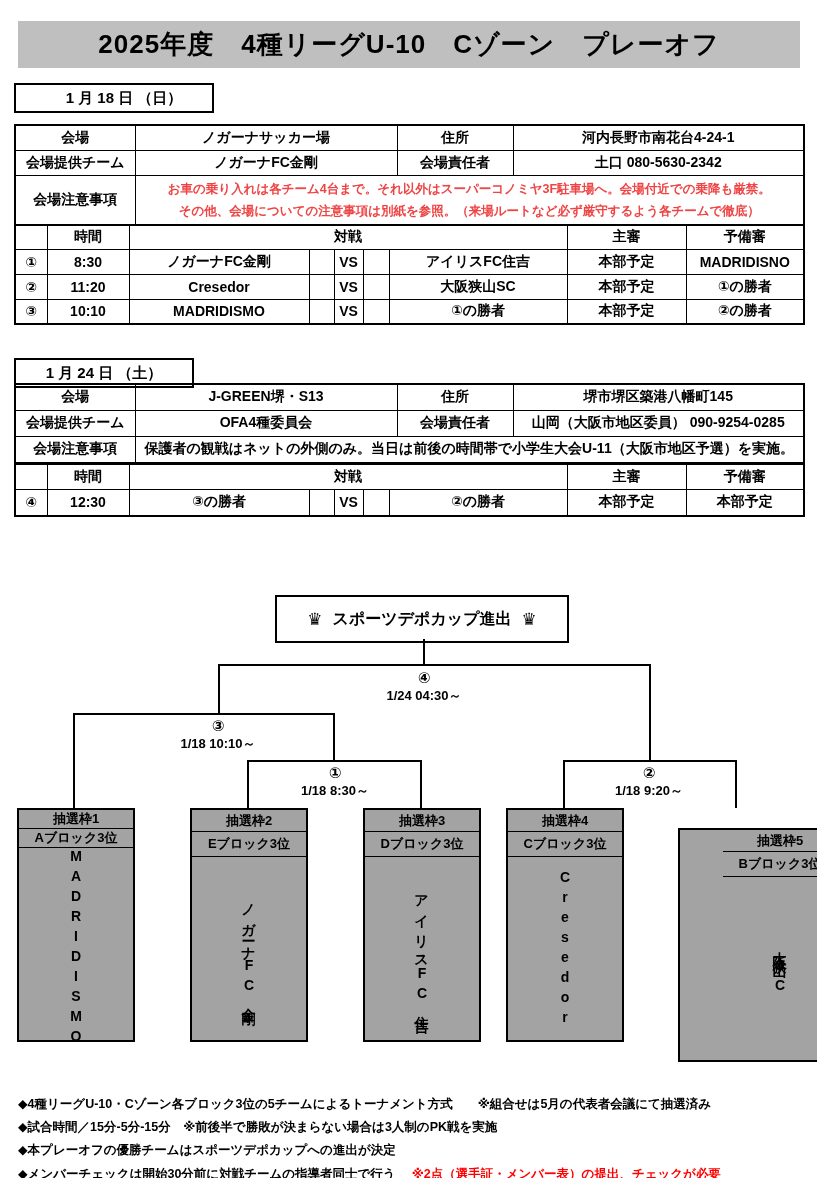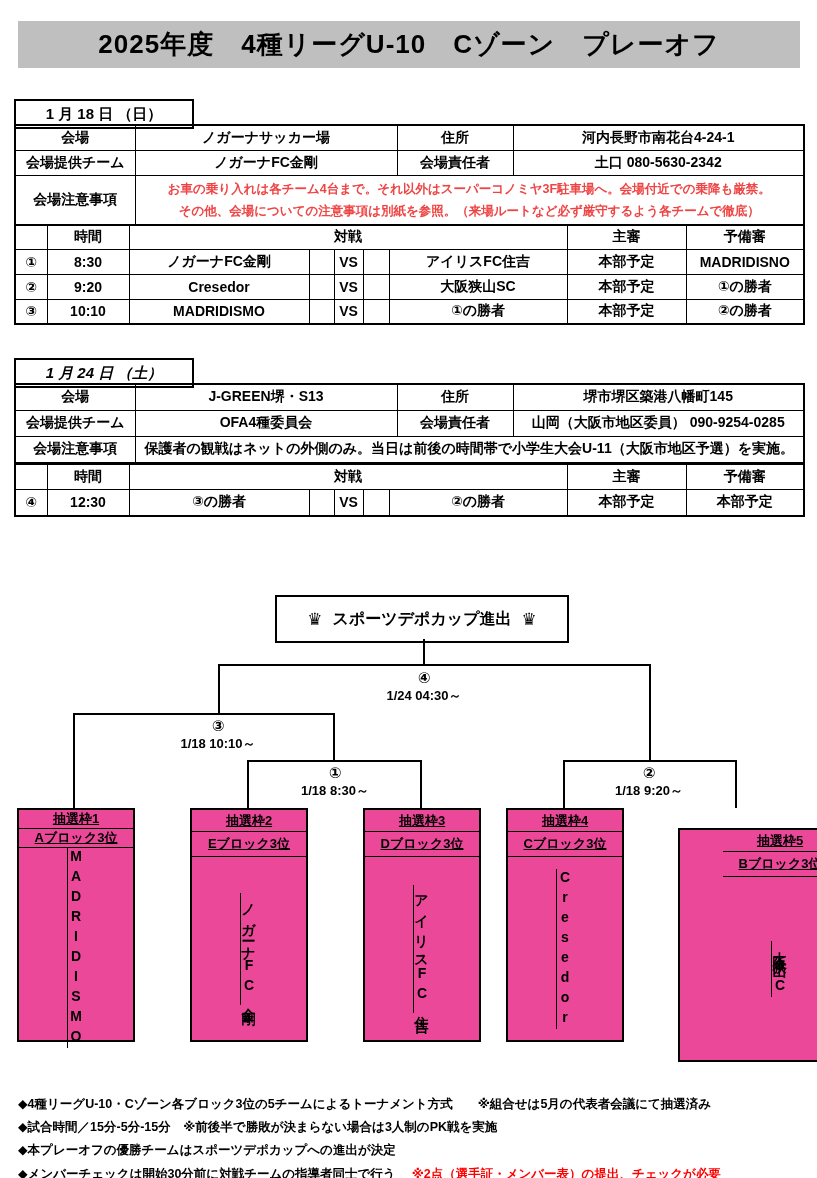--- a/index.html
+++ b/index.html
@@ -18,38 +18,38 @@
   .blacknote{font-size:12.5px;}
   .small{font-size:12.5px;}
   .vscell{font-size:12px;}
   
   .champ-box{position:absolute;left:275px;top:584px;width:290px;height:44px;border:2.5px solid #000;
              display:flex;align-items:center;justify-content:center;font-size:16px;gap:10px;background:#fff;}
   .bline{position:absolute;background:#000;}
   .match-label{position:absolute;width:164px;text-align:center;}
   .match-num{font-size:15px;line-height:15px;margin-bottom:4px;}
   .match-time{font-size:13px;line-height:13px;}
-  .slot{position:absolute;width:114px;height:230px;border:2px solid #000;background:#ec4899;
-        display:flex;flex-direction:column;text-decoration:underline;}
+  .slot{position:absolute;width:114px;height:230px;border:2px solid #000;background:#a3a3a3;
+        display:flex;flex-direction:column;}
   .slot-title{height:21px;border-bottom:1.5px solid #000;display:flex;align-items:center;justify-content:center;font-size:13px;}
   .slot-block{height:24px;border-bottom:1.5px solid #000;display:flex;align-items:center;justify-content:center;font-size:13px;}
   .slot-team{flex:1;display:flex;align-items:center;justify-content:center;}
   .slot-team-text{writing-mode:vertical-rl;text-orientation:upright;font-size:14px;letter-spacing:4px;}
   .fline{position:absolute;left:18px;font-size:12.5px;white-space:nowrap;}
   .fred{color:#ff0000;margin-left:16px;}
   .crown{font-size:17px;line-height:1;}
 </style>
 </head>
 <body>
 
 <div class="page">
 
   <div class="banner">2025年度　4種リーグU-10　Cゾーン　プレーオフ</div>
 
-  <div class="datebox" style="left:14px;top:88px;">1 月 18 日 （日）</div>
+  <div class="datebox" style="left:14px;top:72px;padding-left:20px;">1 月 18 日 （日）</div>
 
   <table class="grid" style="left:14px;top:113px;">
     <colgroup>
         <col style="width:120px">
         <col style="width:262px">
         <col style="width:116px">
         <col style="width:291px">
       </colgroup>
     <tbody>
         <tr style="height:25px">
@@ -100,21 +100,21 @@
       <td class="small">ノガーナFC金剛</td>
       <td></td>
       <td class="vscell">VS</td>
       <td></td>
       <td class="small">アイリスFC住吉</td>
       <td>本部予定</td>
       <td class="small">MADRIDISNO</td>
     </tr>
     <tr style="height:25px">
       <td>②</td>
-      <td>9:20</td>
+      <td>11:20</td>
       <td class="small">Cresedor</td>
       <td></td>
       <td class="vscell">VS</td>
       <td></td>
       <td class="small">大阪狭山SC</td>
       <td>本部予定</td>
       <td class="small">①の勝者</td>
     </tr>
     <tr style="height:25px">
       <td>③</td>
@@ -123,21 +123,21 @@
       <td></td>
       <td class="vscell">VS</td>
       <td></td>
       <td class="small">①の勝者</td>
       <td>本部予定</td>
       <td class="small">②の勝者</td>
     </tr>
   </tbody>
     </table>
 
-  <div class="datebox" style="left:14px;top:347px;font-style:italic;">1 月 24 日 （土）</div>
+  <div class="datebox" style="left:14px;top:347px;">1 月 24 日 （土）</div>
 
   <table class="grid" style="left:14px;top:372px;">
     <colgroup>
         <col style="width:120px">
         <col style="width:262px">
         <col style="width:116px">
         <col style="width:291px">
       </colgroup>
     <tbody>
         <tr style="height:26px">

